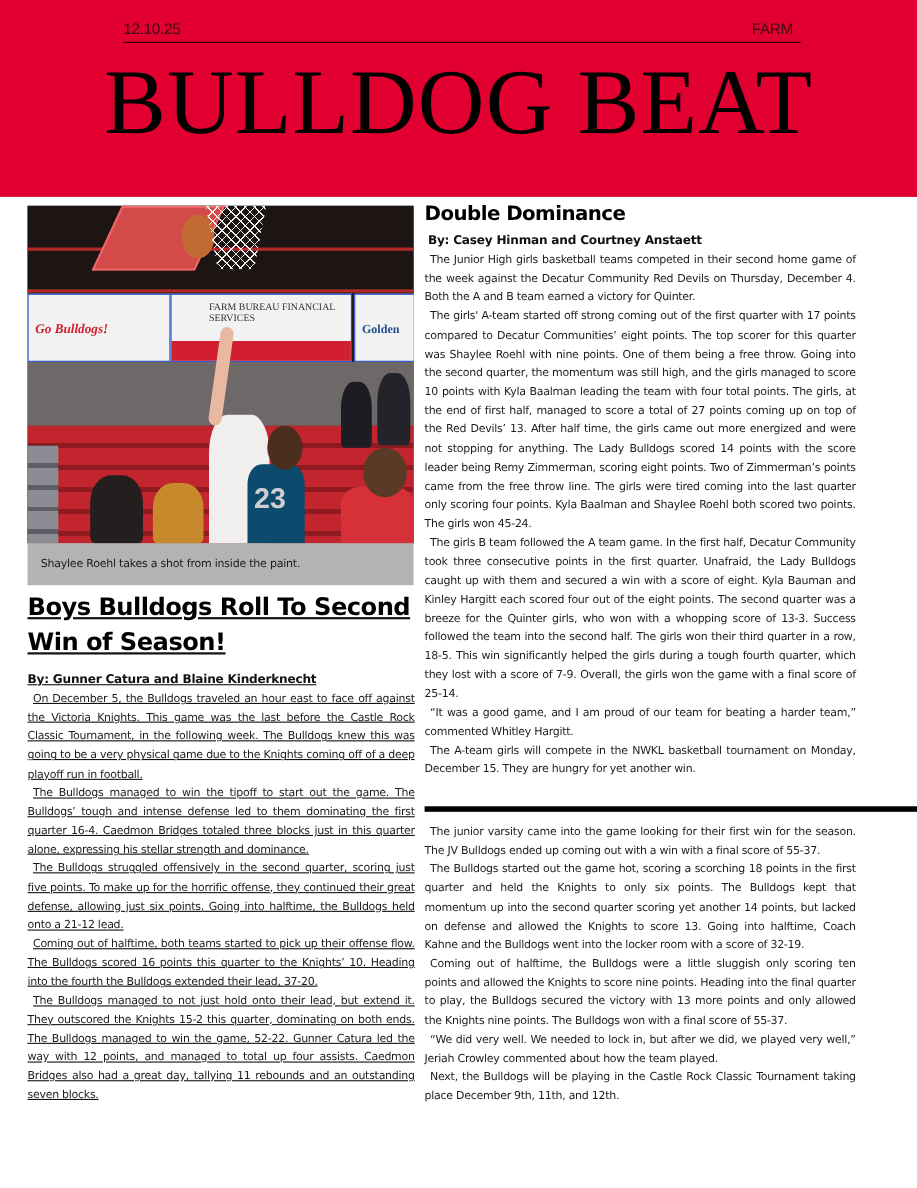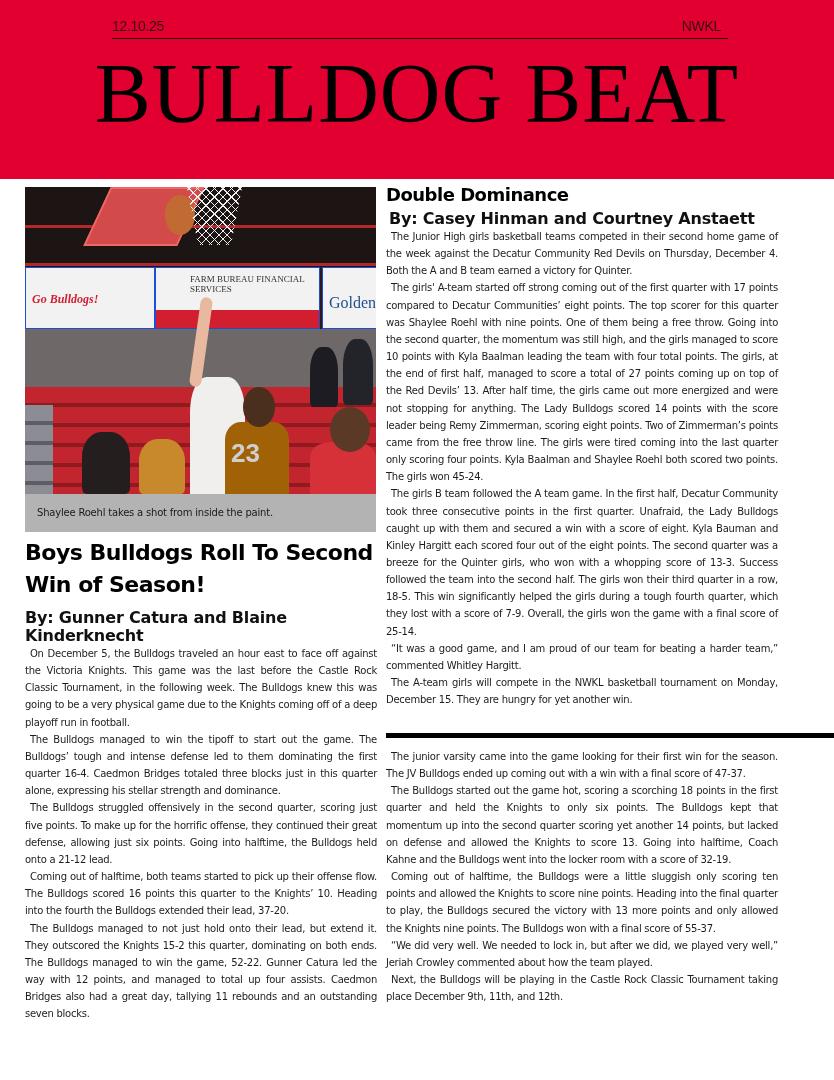--- a/index.html
+++ b/index.html
@@ -40,65 +40,65 @@
     .photo .net { position:absolute; left:162px; top:0; width:55px; height:58px;
       background: repeating-linear-gradient(45deg, transparent 0 5px, #eee 5px 6px), repeating-linear-gradient(-45deg, transparent 0 5px, #eee 5px 6px);
       clip-path: polygon(0 0,100% 0,80% 100%,20% 100%); }
     .photo .banner { position:absolute; top:80px; height:60px; background:#f2f2f2; border:1px solid #1d4ed8; font-family:"Liberation Serif", serif; }
     .photo .banner.b1 { left:0; width:128px; }
     .photo .banner.b2 { left:130px; width:163px; }
     .photo .banner.b2 .stripe { position:absolute; left:0; bottom:0; width:100%; height:18px; background:#d11f2f; }
     .photo .banner.b3 { left:297px; width:54px; }
     .photo .banner .bt { position:absolute; left:6px; top:24px; font-size:12px; color:#d11f2f; font-weight:bold; font-style:italic; }
     .photo .banner .ft { position:absolute; left:34px; top:6px; font-size:9px; color:#333; line-height:10px; }
-    .photo .banner .gt { position:absolute; left:6px; top:26px; font-size:16px; color:#1f4d8a; font-weight:normal; }
+    .photo .banner .gt { position:absolute; left:6px; top:26px; font-size:11px; color:#1f4d8a; font-weight:bold; }
     .photo .wall { position:absolute; left:0; top:142px; width:100%; height:60px; background:#6e6868; }
     .photo .bleachers { position:absolute; left:0; top:200px; width:100%; height:107px;
       background: repeating-linear-gradient(180deg, #c2252e 0 16px, #8f1a20 16px 20px); }
     .photo .steps { position:absolute; left:0; top:218px; width:28px; height:89px;
       background: repeating-linear-gradient(180deg, #8c8c95 0 16px, #5d5d66 16px 20px); }
     .photo .person { position:absolute; border-radius: 40% 40% 10% 10%; }
     .photo .player { position:absolute; }
     .caption {
       position: absolute; left: 25px; top: 494px; width: 351px; height: 38px;
       background: #b3b3b3; color: #1a1a1a;
       font-size: 10px; line-height: 38px; box-sizing: border-box; padding-left: 12px;
       font-family: "DejaVu Sans", sans-serif; letter-spacing: -0.2px;
     }
 
     .h1 {
       font-family: "DejaVu Sans", sans-serif; font-weight: bold; color: #000;
       letter-spacing: -0.5px;
     }
-    .byline { font-weight: bold; font-size: 16px; color: #111; letter-spacing: -0.2px; }
+    .byline { font-weight: bold; font-size: 11px; color: #111; letter-spacing: -0.2px; }
     .body p {
       margin: 0; text-indent: 5px; text-align: justify;
       font-size: 10px; line-height: 17.15px; color: #1c1c1c;
       letter-spacing: -0.25px;
     }
 
     .right-top { position: absolute; left: 386px; top: 180px; width: 392px; }
     .right-top .h1 { font-size: 18px; line-height: 30px; margin-left: 3px; }
     .right-top .byline { margin-top: 0px; line-height: 18px; margin-left: 3px; }
 
     .divider { position: absolute; left: 386px; top: 733px; width: 448px; height: 5px; background: #000; }
 
     .right-bottom { position: absolute; left: 386px; top: 748px; width: 392px; }
 
-    .left { position: absolute; left: 25px; top: 537px; width: 352px; }
+    .left { position: absolute; left: 25px; top: 537px; width: 352px; text-decoration: underline; }
     .left .h1 { font-size: 22px; line-height: 32px; }
     .left .byline { margin-top: 8px; line-height: 18px; }
   </style>
 </head>
 <body>
 
 <header class="masthead">
   <div class="mast-top">
     <span class="date">12.10.25</span>
-    <span class="school">NWKL</span>
+    <span class="school">FARM</span>
   </div>
   <div class="mast-title">BULLDOG BEAT</div>
 </header>
 
 <figure class="photo" role="img" style="margin:0;" aria-label="Basketball player shooting a layup near the hoop in a gym with red bleachers and sponsor banners">
   <div class="ceiling"></div>
   <div class="rail"></div>
   <div class="rail2"></div>
   <div class="backboard"></div>
   <div class="ball"></div>
@@ -117,21 +117,21 @@
   <div class="bleachers"></div>
   <div class="steps"></div>
 
   <div class="person" style="left:285px;top:160px;width:28px;height:60px;background:#1c1c22;"></div>
   <div class="person" style="left:318px;top:152px;width:30px;height:66px;background:#22242a;"></div>
   <div class="person" style="left:57px;top:245px;width:48px;height:62px;background:#241e1e;"></div>
   <div class="person" style="left:114px;top:252px;width:46px;height:55px;background:#c8892c;"></div>
 
   <div class="player" style="left:165px;top:190px;width:55px;height:117px;background:#f1eeee;border-radius:30% 30% 0 0;"></div>
   <div class="player" style="left:170px;top:110px;width:12px;height:90px;background:#e8b9a0;transform:rotate(8deg);border-radius:6px;"></div>
-  <div class="player" style="left:200px;top:235px;width:64px;height:72px;background:#a16207;border-radius:25% 25% 0 0;">
+  <div class="player" style="left:200px;top:235px;width:52px;height:72px;background:#0c4a6e;border-radius:25% 25% 0 0;">
     <span style="position:absolute;left:6px;top:16px;font-size:26px;font-weight:bold;color:#cfcfcf;font-family:'Liberation Sans',sans-serif;">23</span>
   </div>
   <div class="player" style="left:218px;top:200px;width:32px;height:40px;background:#4a2e1e;border-radius:50%;"></div>
   <div class="player" style="left:285px;top:255px;width:66px;height:52px;background:#d63038;border-radius:30% 30% 0 0;"></div>
   <div class="player" style="left:305px;top:220px;width:40px;height:45px;background:#5a3a26;border-radius:50%;"></div>
 </figure>
 <div class="caption">Shaylee Roehl takes a shot from inside the paint.</div>
 
 <article class="right-top">
   <h2 class="h1" style="margin:0;">Double Dominance</h2>
@@ -142,21 +142,21 @@
     <p>The girls B team followed the A team game. In the first half, Decatur Community took three consecutive points in the first quarter. Unafraid, the Lady Bulldogs caught up with them and secured a win with a score of eight. Kyla Bauman and Kinley Hargitt each scored four out of the eight points. The second quarter was a breeze for the Quinter girls, who won with a whopping score of 13-3. Success followed the team into the second half. The girls won their third quarter in a row, 18-5. This win significantly helped the girls during a tough fourth quarter, which they lost with a score of 7-9. Overall, the girls won the game with a final score of 25-14.</p>
     <p>“It was a good game, and I am proud of our team for beating a harder team,” commented Whitley Hargitt.</p>
     <p>The A-team girls will compete in the NWKL basketball tournament on Monday, December 15. They are hungry for yet another win.</p>
   </div>
 </article>
 
 <div class="divider"></div>
 
 <article class="right-bottom">
   <div class="body">
-    <p>The junior varsity came into the game looking for their first win for the season. The JV Bulldogs ended up coming out with a win with a final score of 47-37.</p>
+    <p>The junior varsity came into the game looking for their first win for the season. The JV Bulldogs ended up coming out with a win with a final score of 55-37.</p>
     <p>The Bulldogs started out the game hot, scoring a scorching 18 points in the first quarter and held the Knights to only six points. The Bulldogs kept that momentum up into the second quarter scoring yet another 14 points, but lacked on defense and allowed the Knights to score 13. Going into halftime, Coach Kahne and the Bulldogs went into the locker room with a score of 32-19.</p>
     <p>Coming out of halftime, the Bulldogs were a little sluggish only scoring ten points and allowed the Knights to score nine points. Heading into the final quarter to play, the Bulldogs secured the victory with 13 more points and only allowed the Knights nine points. The Bulldogs won with a final score of 55-37.</p>
     <p>“We did very well. We needed to lock in, but after we did, we played very well,” Jeriah Crowley commented about how the team played.</p>
     <p>Next, the Bulldogs will be playing in the Castle Rock Classic Tournament taking place December 9th, 11th, and 12th.</p>
   </div>
 </article>
 
 <article class="left">
   <h2 class="h1" style="margin:0;">Boys Bulldogs Roll To Second Win of Season!</h2>
   <div class="byline">By: Gunner Catura and Blaine Kinderknecht</div>

